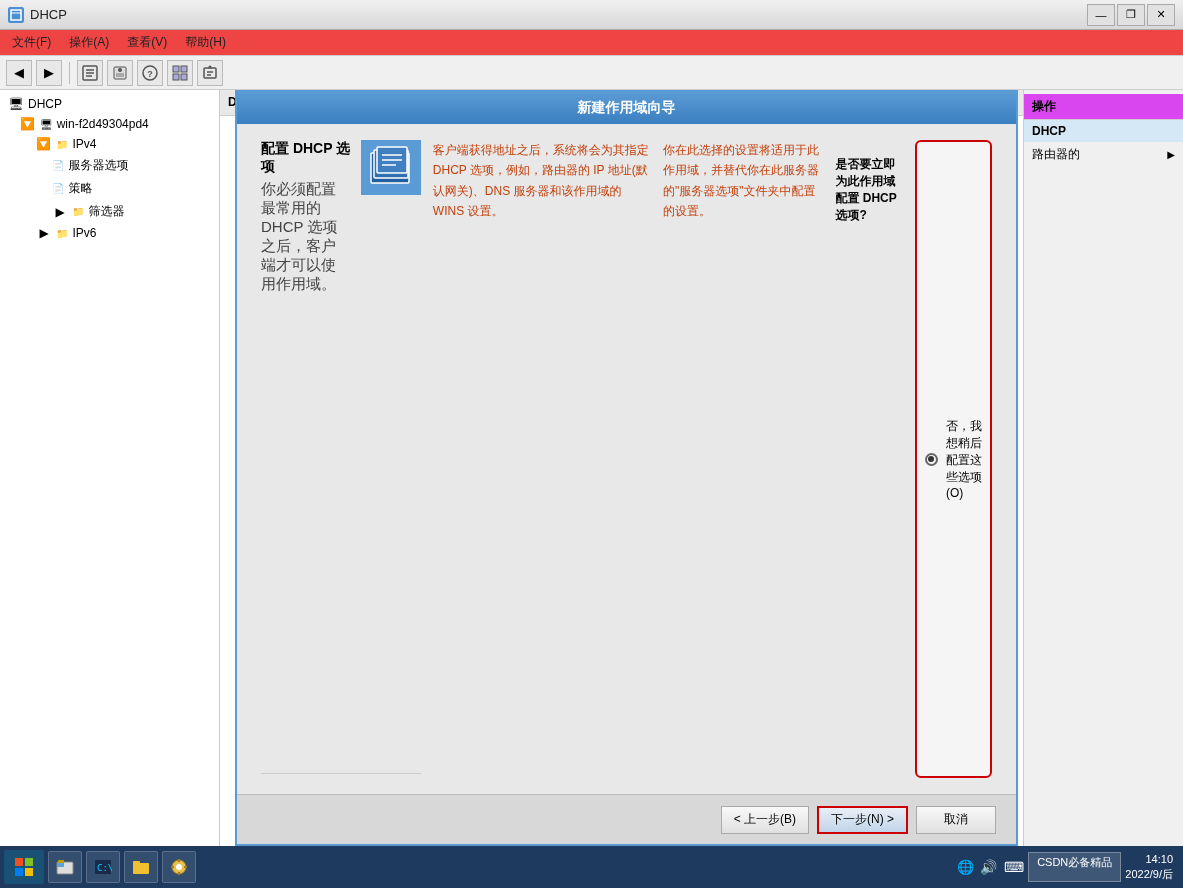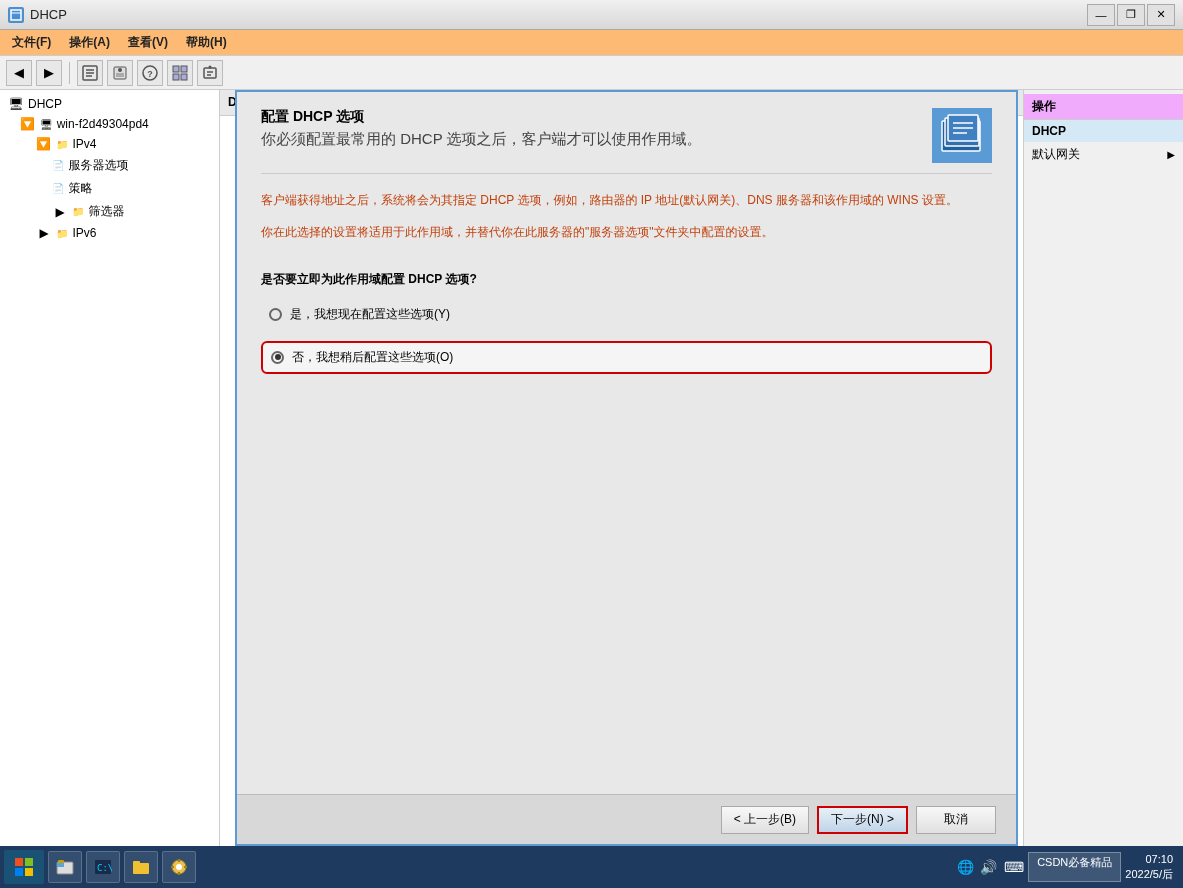--- a/index.html
+++ b/index.html
@@ -50,28 +50,27 @@
       border: 1px solid #aaa;
       display: flex;
       align-items: center;
       justify-content: center;
       cursor: pointer;
       font-size: 11px;
     }
 
     
     .menu-bar {
-      background: #fdba74;
+      background: #ef4444;
       height: 26px;
       display: flex;
       align-items: center;
       padding: 0 4px;
       border-bottom: 1px solid #ccc;
       gap: 2px;
-      font-weight: bold;
     }
     .menu-item {
       padding: 3px 8px;
       cursor: pointer;
       font-size: 12px;
       color: #222;
     }
 
     
     .toolbar {
@@ -154,21 +153,21 @@
     .right-panel {
       width: 160px;
       background: #f0f0f0;
       border-left: 1px solid #ccc;
       padding: 4px 0;
     }
     .right-panel-header {
       padding: 4px 8px;
       font-size: 12px;
       font-weight: bold;
-      background: #f0abfc;
+      background: #d946ef;
       border-bottom: 1px solid #ccc;
     }
     .right-action-item {
       padding: 4px 8px;
       cursor: pointer;
       font-size: 12px;
       display: flex;
       align-items: center;
       gap: 4px;
     }
@@ -203,21 +202,21 @@
       align-items: center;
       justify-content: center;
       color: #fff;
       font-size: 14px;
       font-weight: bold;
     }
     .dialog-body {
       flex: 1;
       padding: 16px 24px;
       display: flex;
-      flex-direction: column;
+      flex-direction: row;
       gap: 12px;
       overflow-y: auto;
     }
     .dialog-header-section {
       display: flex;
       align-items: flex-start;
       justify-content: space-between;
       border-bottom: 1px solid #ccc;
       padding-bottom: 10px;
       margin-bottom: 4px;
@@ -498,27 +497,30 @@
       <span>状态</span>
     </div>
 
     <div style="flex:1; background:#fff;"></div>
   </div>
 
   <div class="right-panel">
     <div class="right-panel-header">操作</div>
     <div class="right-action-bold">DHCP</div>
     <div class="right-action-item">
-      <span>默认网关</span>
+      <span>路由器的</span>
       <span class="right-arrow">▶</span>
     </div>
   </div>
 </div>
 
 <div class="dialog-overlay">
+  <div class="dialog-title-bar">
+    <span>新建作用域向导</span>
+  </div>
   <div class="dialog-body">
 
     <div class="dialog-header-section">
       <div class="dialog-header-text">
         <h2>配置 DHCP 选项</h2>
         <p>你必须配置最常用的 DHCP 选项之后，客户端才可以使用作用域。</p>
       </div>
       <div class="dialog-header-icon">
         <svg width="50" height="45" viewBox="0 0 50 45">
 
@@ -531,26 +533,20 @@
         </svg>
       </div>
     </div>
 
     <p class="dialog-desc" style="line-height:1.7;">客户端获得地址之后，系统将会为其指定 DHCP 选项，例如，路由器的 IP 地址(默认网关)、DNS 服务器和该作用域的 WINS 设置。</p>
 
     <p class="dialog-desc" style="line-height:1.7;">你在此选择的设置将适用于此作用域，并替代你在此服务器的"服务器选项"文件夹中配置的设置。</p>
 
     <p class="dialog-question">是否要立即为此作用域配置 DHCP 选项?</p>
 
-    <div class="radio-option">
-      <div class="radio-input">
-        
-      </div>
-      <span>是，我想现在配置这些选项(Y)</span>
-    </div>
 
     <div class="radio-option highlighted">
       <div class="radio-input">
         <div class="radio-dot"></div>
       </div>
       <span>否，我想稍后配置这些选项(O)</span>
     </div>
   </div>
 
   <div class="dialog-footer">
@@ -602,17 +598,17 @@
   <div class="taskbar-right">
     <div class="taskbar-sys-icons">
       <span class="sys-icon">🌐</span>
       <span class="sys-icon">🔊</span>
       <span class="sys-icon">⌨</span>
     </div>
     <div class="taskbar-notif">
       <span>CSDN必备精品</span>
     </div>
     <div class="taskbar-time">
-      <div>07:10</div>
-      <div>2022/5/后</div>
+      <div>14:10</div>
+      <div>2022/9/后</div>
     </div>
   </div>
 </div>
 
 </body></html>

